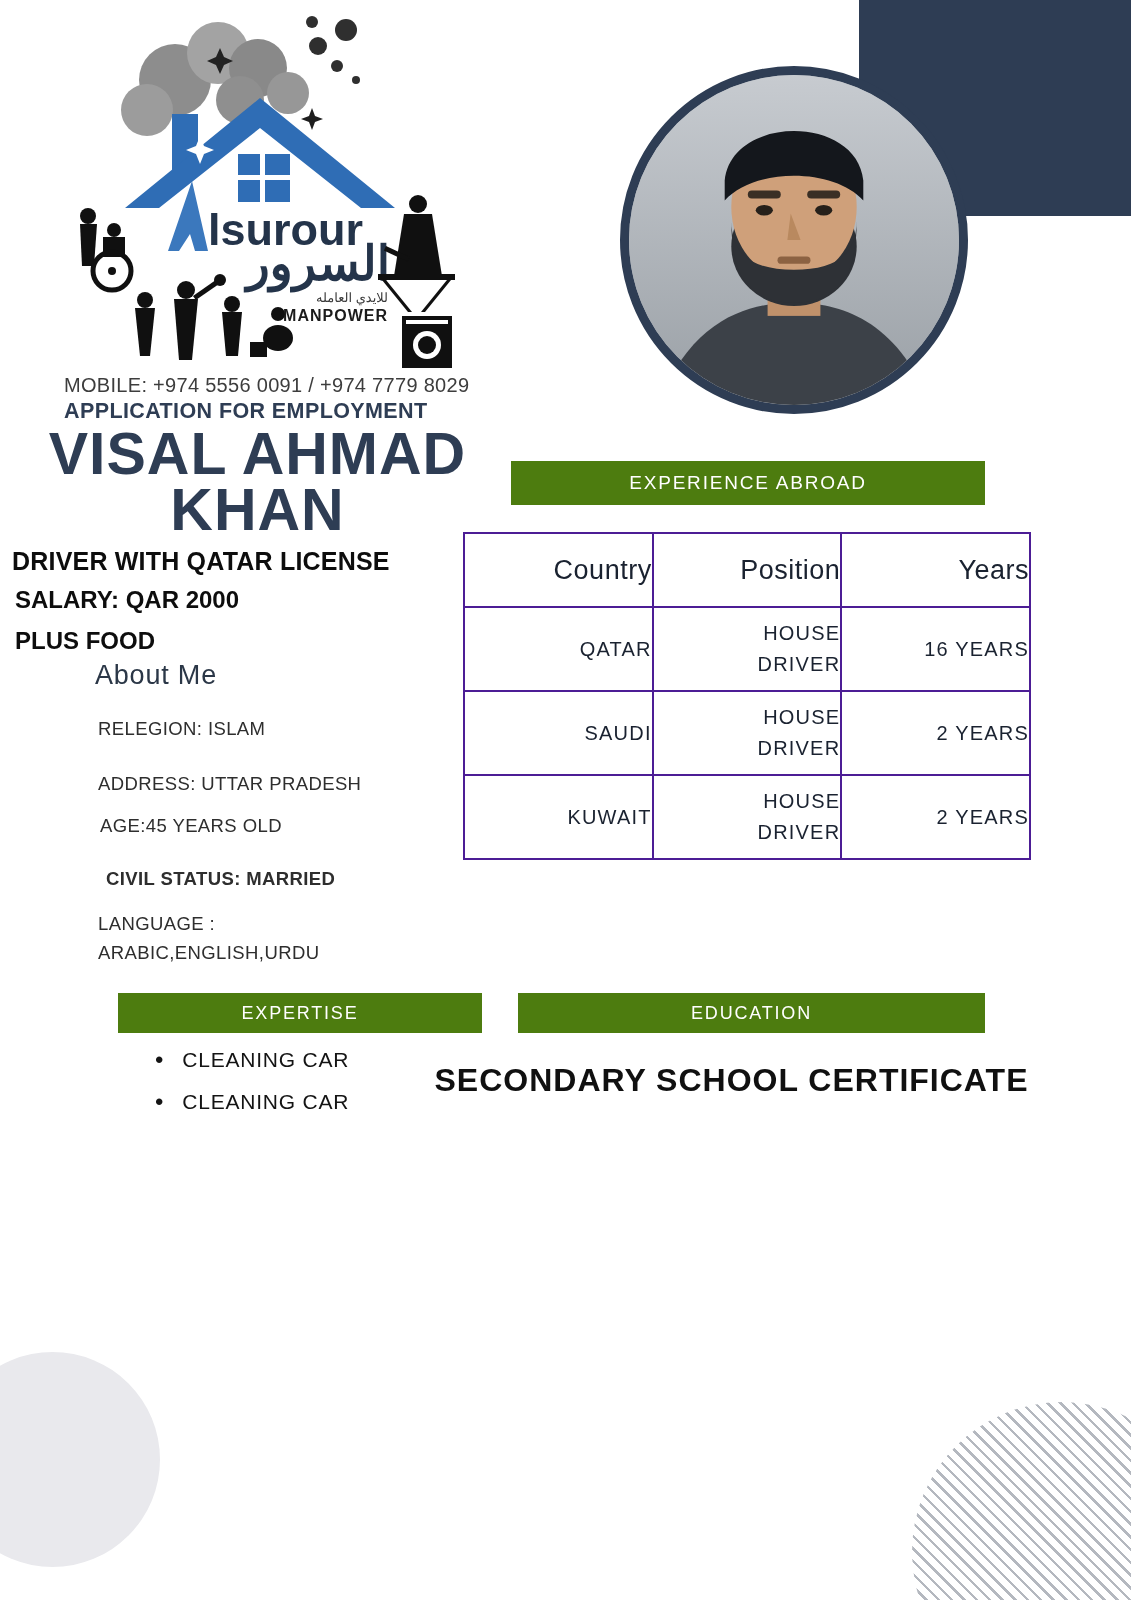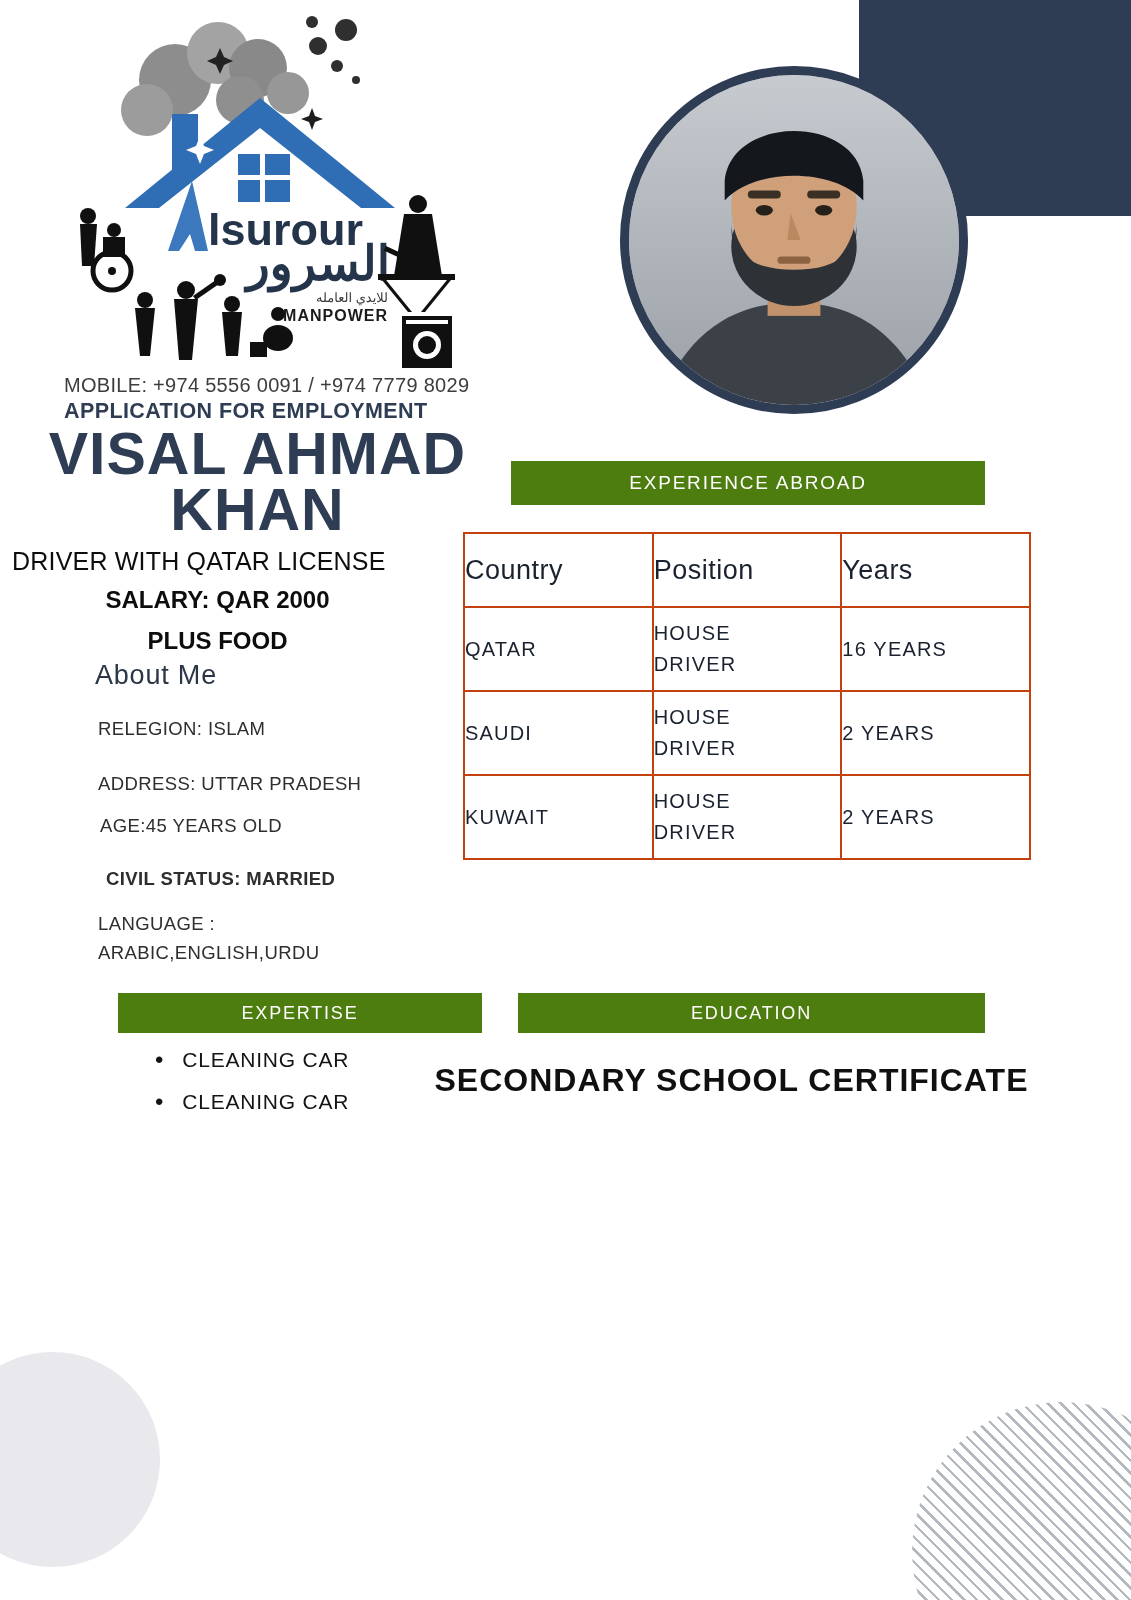--- a/index.html
+++ b/index.html
@@ -49,25 +49,25 @@
     left:64px; top:399px; font-size:21.5px; font-weight:bold;
     color:#2e3d54; letter-spacing:0.4px; white-space:nowrap;
   }
 
   .name {
     left:0; top:426px; width:515px; text-align:center;
     font-size:59px; font-weight:700; color:#2e3d54;
     line-height:0.95; letter-spacing:1px;
   }
   .role {
-    left:12px; top:547px; font-size:25px; font-weight:400;
+    left:12px; top:547px; font-size:25px; font-weight:700;
     color:#0d0d0d; letter-spacing:0.2px; white-space:nowrap;
   }
   .salary-block {
-    left:15px; top:586px; width:405px; text-align:center;
+    left:15px; top:586px; width:405px; text-align:left;
     font-size:24px; font-weight:800; color:#0d0d0d;
   }
   .salary-block .line2 { margin-top:13px; }
 
   .about-heading {
     left:95px; top:660px; font-size:27px; color:#2b3747;
     letter-spacing:0.8px;
   }
 
   .details { left:98px; top:718px; width:340px; font-size:18.5px; color:#2e2e2e; letter-spacing:0.4px; }
@@ -85,21 +85,21 @@
   .bar-experience { left:511px; top:461px; width:474px; height:44px; }
   .bar-expertise  { left:118px; top:993px; width:364px; height:40px; font-size:18px; }
   .bar-education  { left:518px; top:993px; width:467px; height:40px; font-size:18px; }
 
   
   .exp-table {
     left:463px; top:532px; width:568px;
     border-collapse:collapse; table-layout:fixed;
   }
   .exp-table th, .exp-table td {
-    border:2px solid #c2410c; text-align:left; vertical-align:middle;
+    border:2px solid #4c1d95; text-align:right; vertical-align:middle;
     color:#1a2230;
   }
   .exp-table thead tr { height:74px; }
   .exp-table tbody tr { height:84px; }
   .exp-table th { font-size:27px; font-weight:400; letter-spacing:0.5px; }
   .exp-table td { font-size:20px; letter-spacing:1.2px; }
   .exp-table td .wrap-narrow { display:inline-block; width:100px; line-height:1.55; }
 
   .expertise-list { left:155px; top:1048px; list-style:none; font-size:21px; letter-spacing:0.8px; color:#141414; }
   .expertise-list li { margin-bottom:18px; display:flex; align-items:center; }

